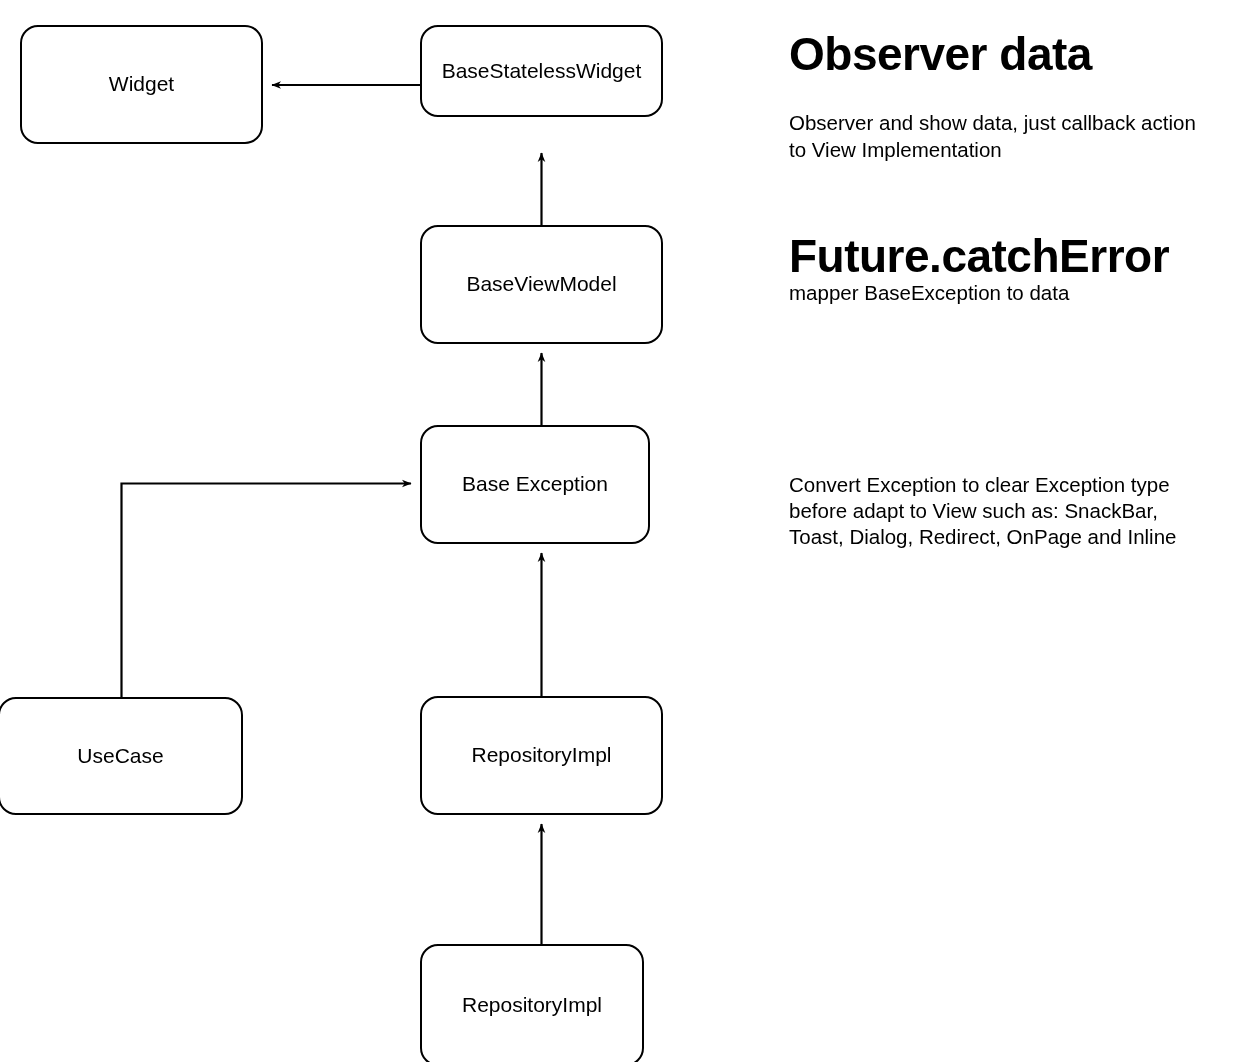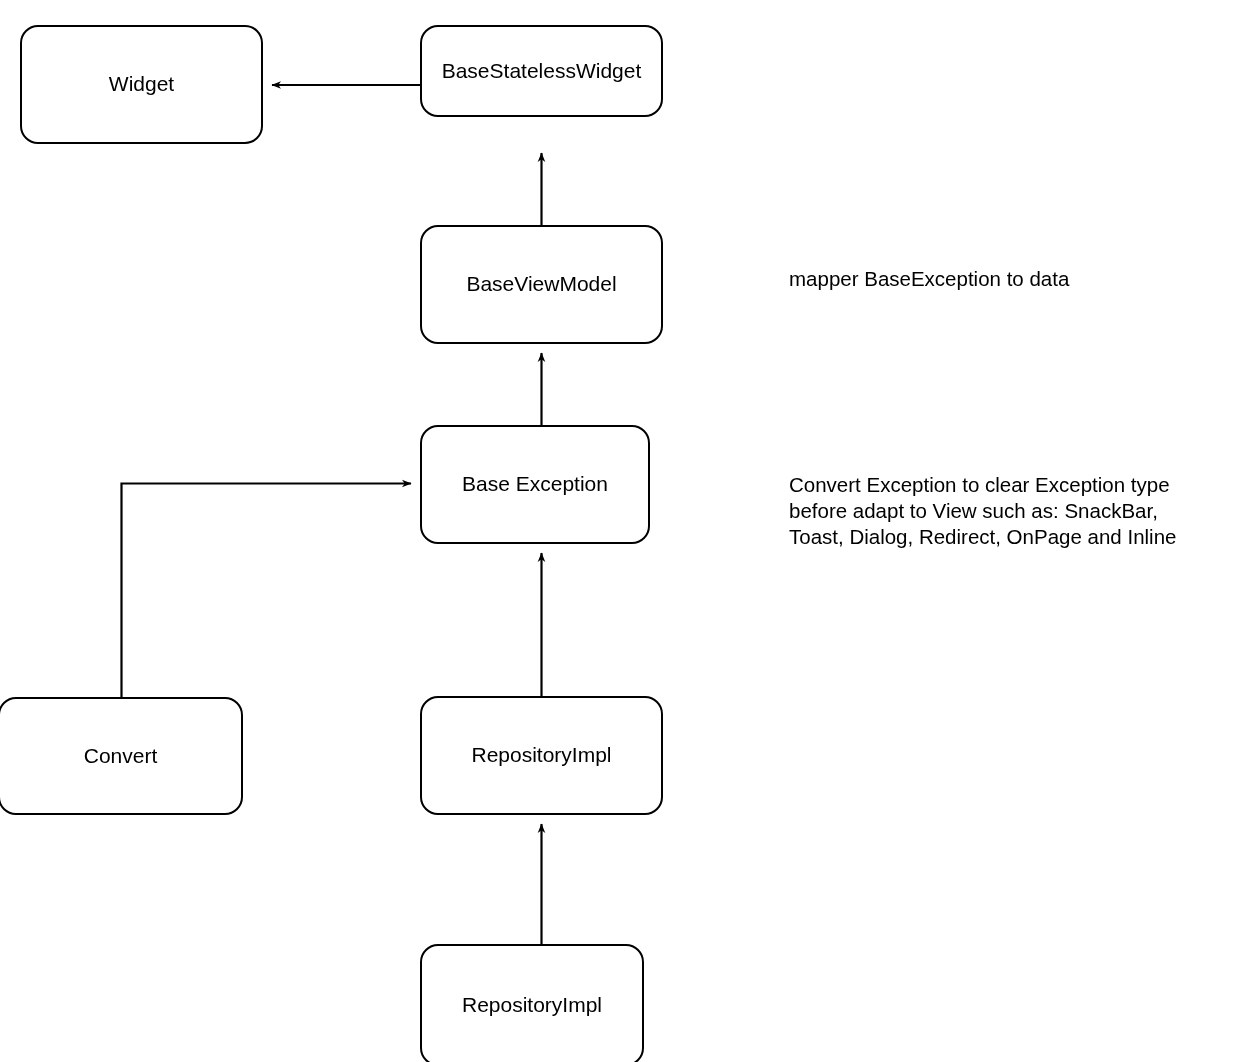--- a/index.html
+++ b/index.html
@@ -75,21 +75,21 @@
   }
   .annotation-body {
     font-size: 20.5px;
     line-height: 1.28;
     margin: 0;
     color: #000000;
   }
   #annotation-block-0 { top: 30px; }
   #annotation-block-0 .annotation-body { margin-top: 32px; width: 415px; }
   #annotation-block-1 { top: 232px; }
-  #annotation-block-1 .annotation-body { margin-top: 34px; width: 415px; }
+  #annotation-block-1 .annotation-body { width: 415px; }
   #annotation-block-2 { top: 452px; }
   #annotation-block-2 .annotation-body { margin-top: 20px; width: 408px; }
 </style>
 </head>
 <body>
 
 <div id="diagram-canvas">
 
   <svg id="edge-layer" viewBox="0 0 700 1062" width="700" height="1062">
     <defs>
@@ -133,37 +133,42 @@
 
   <div class="node" style="left:420px; top:221px; width:243px; height:119px;">
     <span class="node-label">BaseViewModel</span>
   </div>
 
   <div class="node" style="left:420px; top:421px; width:230px; height:119px;">
     <span class="node-label">Base Exception</span>
   </div>
 
   <div class="node" style="left:-2px; top:693px; width:245px; height:118px;">
-    <span class="node-label">Convert</span>
+    <span class="node-label">UseCase</span>
   </div>
 
   <div class="node" style="left:420px; top:692px; width:243px; height:119px;">
     <span class="node-label">RepositoryImpl</span>
   </div>
 
   <div class="node" style="left:420px; top:940px; width:224px; height:122px;">
     <span class="node-label">RepositoryImpl</span>
   </div>
 
 </div>
 
 <div id="annotations">
 
+  <div class="annotation-block" id="annotation-block-0">
+    <div class="annotation-title">Observer data</div>
+    <p class="annotation-body">Observer and show data, just callback action to View Implementation</p>
+  </div>
 
   <div class="annotation-block" id="annotation-block-1">
+    <div class="annotation-title">Future.catchError</div>
     <p class="annotation-body">mapper BaseException to data</p>
   </div>
 
   <div class="annotation-block" id="annotation-block-2">
     <p class="annotation-body">Convert Exception to clear Exception type before adapt to View such as: SnackBar, Toast, Dialog, Redirect, OnPage and Inline</p>
   </div>
 
 </div>
 
 </body></html>

